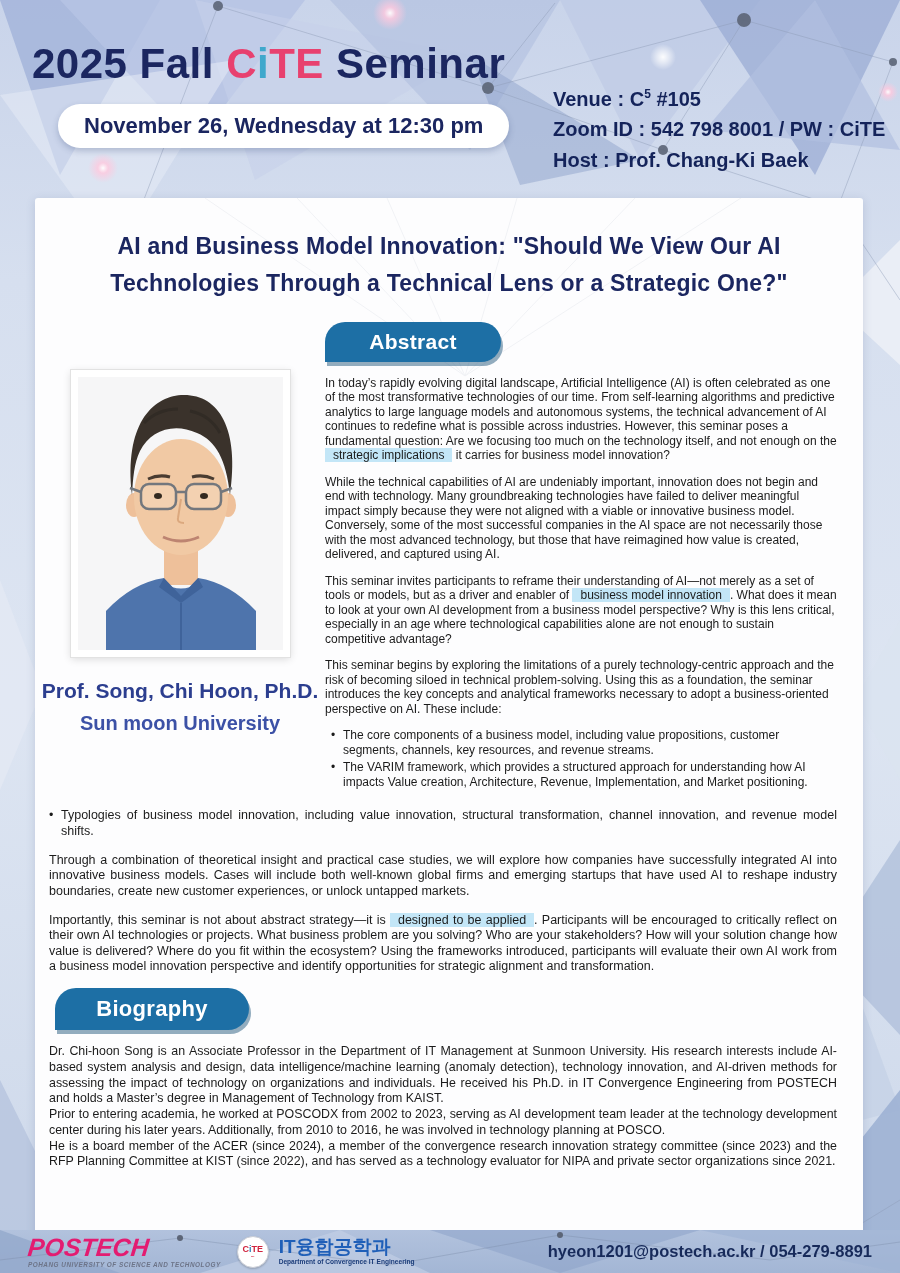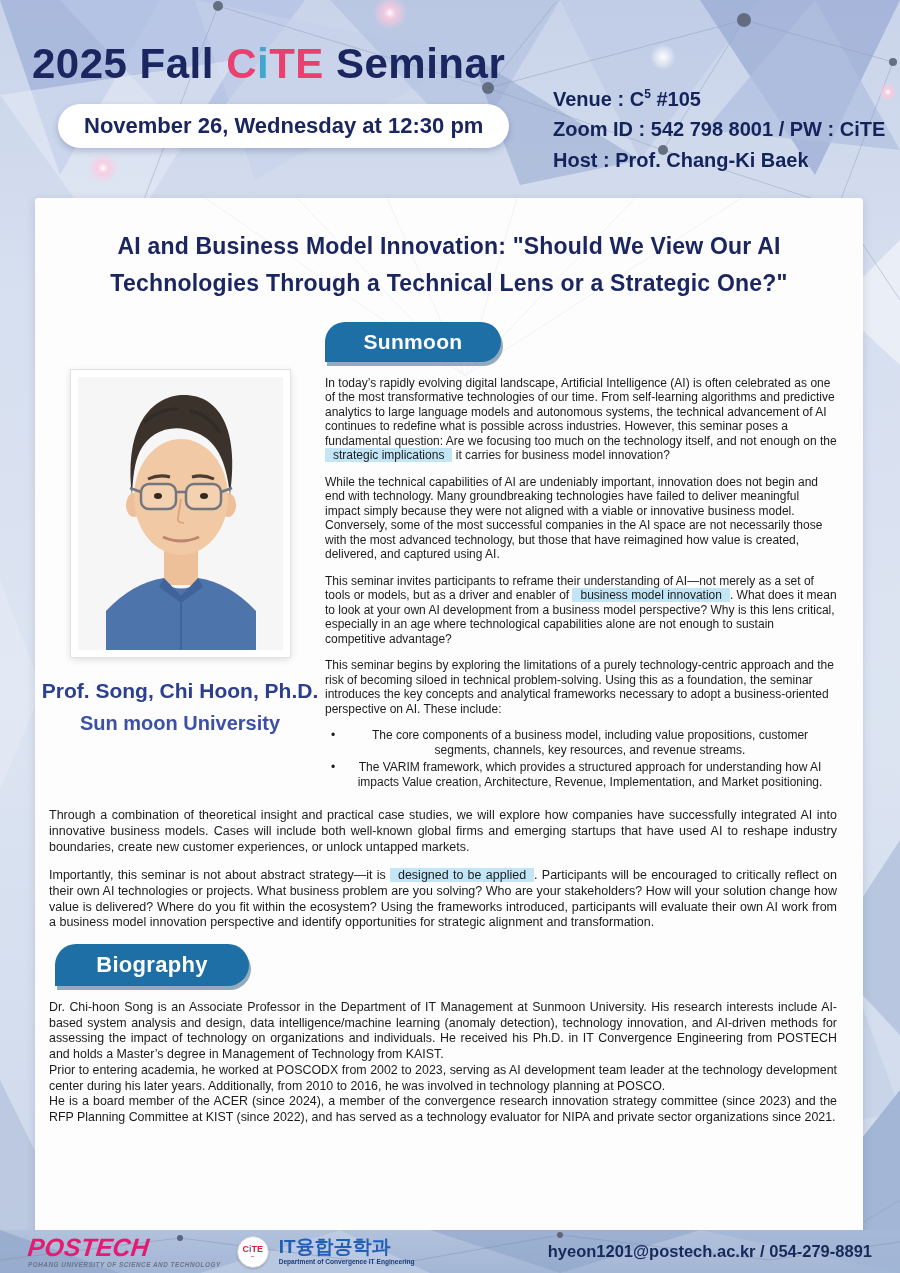--- a/index.html
+++ b/index.html
@@ -52,21 +52,21 @@
   .photo-frame{
     width:205px;height:273px;margin:0 auto;background:#ffffff;
     border:7px solid #ffffff;outline:1px solid #e2e2e2;
     box-shadow:0 2px 8px rgba(0,0,0,.15);
   }
   .speaker-name{margin-top:22px;font-size:21px;font-weight:800;color:#2c3e8f;}
   .speaker-affil{margin-top:9px;font-size:20px;font-weight:700;color:#3c51a6;}
   .abs-text{font-size:12px;line-height:1.21;color:#1b1b1b;margin-top:14px;}
   .abs-text p{margin:0 0 12px 0;}
   .abs-bullets{margin:0 0 0 6px;}
-  .abs-bullets .bullet{position:relative;padding-left:12px;margin-bottom:3px;text-align:center;}
+  .abs-bullets .bullet{position:relative;padding-left:12px;margin-bottom:3px;}
   .abs-bullets .bullet::before{content:"•";position:absolute;left:0;top:0;}
   .hl{background:#c3e6f7;padding:0 8px;}
   .wide-block{
     margin:16px 26px 0 14px;font-size:12.5px;line-height:1.25;color:#1b1b1b;
     text-align:justify;position:relative;z-index:2;
   }
   .wide-block p{margin:0 0 13px 0;}
   .wide-bullet{position:relative;padding-left:12px;margin-bottom:13px;}
   .wide-bullet::before{content:"•";position:absolute;left:0;top:0;}
   .bio-btn-wrap{margin:6px 0 0 20px;position:relative;z-index:2;}
@@ -244,35 +244,36 @@
             <path d="M103,122 L100,141 Q99,146 106,146" stroke="#dba87e" stroke-width="2" fill="none"></path>
 
             <path d="M85,160 Q103,168 121,160" stroke="#bd8471" stroke-width="3" fill="none"></path>
           </svg>
         </div>
         <div class="speaker-name">Prof. Song, Chi Hoon, Ph.D.</div>
         <div class="speaker-affil">Sun moon University</div>
       </div>
 
       <div class="right-col">
-        <div class="section-btn">Sunmoon</div>
+        <div class="section-btn">Abstract</div>
         <div class="abs-text">
           <p><span>In today’s rapidly evolving digital landscape, Artificial Intelligence (AI) is often celebrated as one of the most transformative technologies of our time. From self-learning algorithms and predictive analytics to large language models and autonomous systems, the technical advancement of AI continues to redefine what is possible across industries. However, this seminar poses a fundamental question: Are we focusing too much on the technology itself, and not enough on the </span><span class="hl">strategic implications</span><span> it carries for business model innovation?</span></p>
           <p>While the technical capabilities of AI are undeniably important, innovation does not begin and end with technology. Many groundbreaking technologies have failed to deliver meaningful impact simply because they were not aligned with a viable or innovative business model. Conversely, some of the most successful companies in the AI space are not necessarily those with the most advanced technology, but those that have reimagined how value is created, delivered, and captured using AI.</p>
           <p><span>This seminar invites participants to reframe their understanding of AI—not merely as a set of tools or models, but as a driver and enabler of </span><span class="hl">business model innovation</span><span>. What does it mean to look at your own AI development from a business model perspective? Why is this lens critical, especially in an age where technological capabilities alone are not enough to sustain competitive advantage?</span></p>
           <p>This seminar begins by exploring the limitations of a purely technology-centric approach and the risk of becoming siloed in technical problem-solving. Using this as a foundation, the seminar introduces the key concepts and analytical frameworks necessary to adopt a business-oriented perspective on AI. These include:</p>
           <div class="abs-bullets">
             <div class="bullet">The core components of a business model, including value propositions, customer segments, channels, key resources, and revenue streams.</div>
             <div class="bullet">The VARIM framework, which provides a structured approach for understanding how AI impacts Value creation, Architecture, Revenue, Implementation, and Market positioning.</div>
           </div>
         </div>
       </div>
     </div>
 
     <div class="wide-block">
+      <div class="wide-bullet">Typologies of business model innovation, including value innovation, structural transformation, channel innovation, and revenue model shifts.</div>
       <p>Through a combination of theoretical insight and practical case studies, we will explore how companies have successfully integrated AI into innovative business models. Cases will include both well-known global firms and emerging startups that have used AI to reshape industry boundaries, create new customer experiences, or unlock untapped markets.</p>
       <p><span>Importantly, this seminar is not about abstract strategy—it is </span><span class="hl">designed to be applied</span><span>. Participants will be encouraged to critically reflect on their own AI technologies or projects. What business problem are you solving? Who are your stakeholders? How will your solution change how value is delivered? Where do you fit within the ecosystem? Using the frameworks introduced, participants will evaluate their own AI work from a business model innovation perspective and identify opportunities for strategic alignment and transformation.</span></p>
     </div>
 
     <div class="bio-btn-wrap">
       <div class="section-btn bio-btn">Biography</div>
     </div>
     <div class="bio-text">
       <p>Dr. Chi-hoon Song is an Associate Professor in the Department of IT Management at Sunmoon University. His research interests include AI-based system analysis and design, data intelligence/machine learning (anomaly detection), technology innovation, and AI-driven methods for assessing the impact of technology on organizations and individuals. He received his Ph.D. in IT Convergence Engineering from POSTECH and holds a Master’s degree in Management of Technology from KAIST.</p>
       <p>Prior to entering academia, he worked at POSCODX from 2002 to 2023, serving as AI development team leader at the technology development center during his later years. Additionally, from 2010 to 2016, he was involved in technology planning at POSCO.</p>

